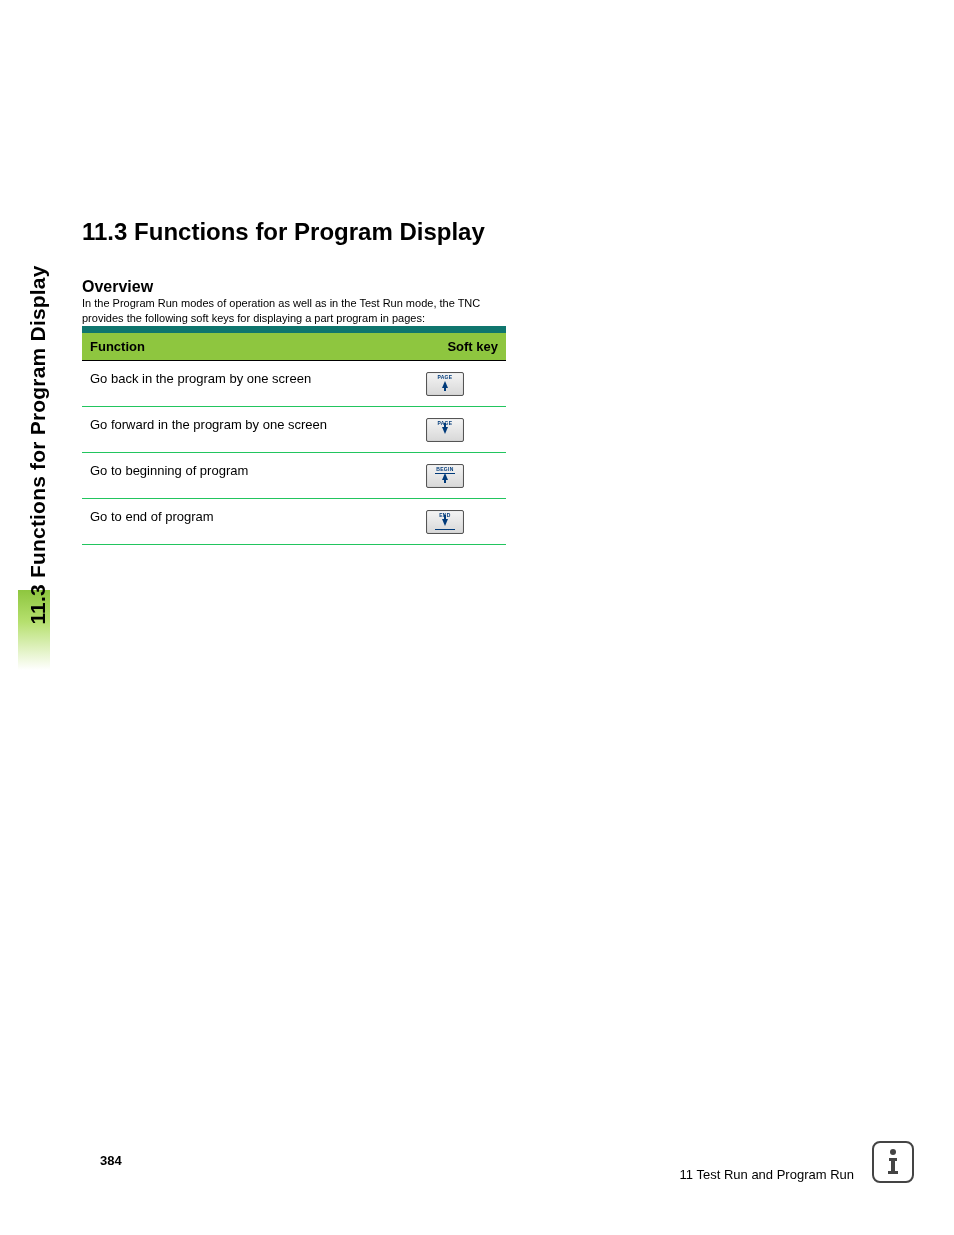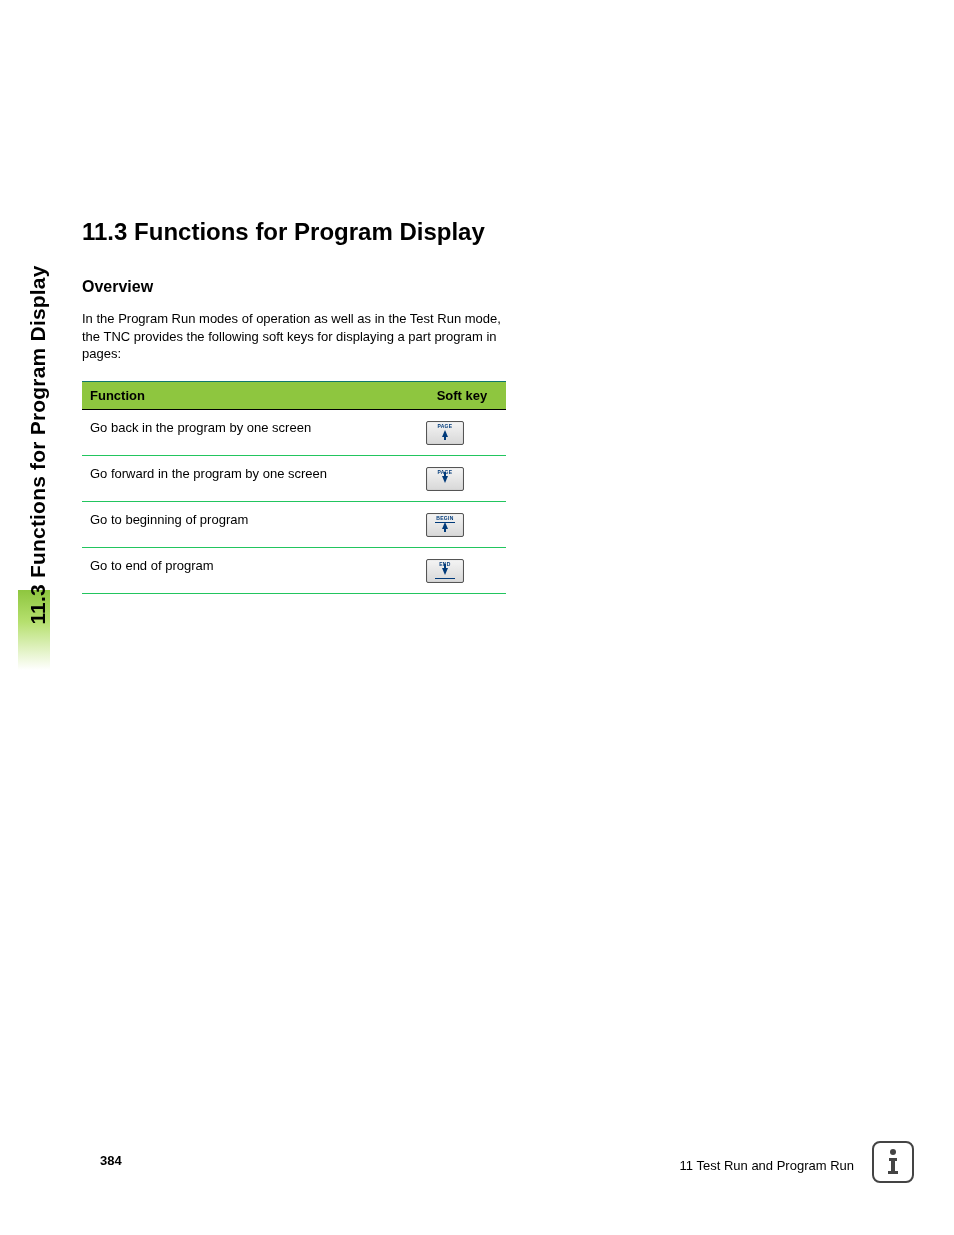--- a/index.html
+++ b/index.html
@@ -44,42 +44,40 @@
       width: 440px;
     }
     h1 {
       font-size: 24px;
       font-weight: bold;
       margin-bottom: 32px;
     }
     h2 {
       font-size: 16px;
       font-weight: bold;
-      margin-bottom: 14px;
     }
     .body-text {
-      font-size: 13px;
+      font-size: 11px;
       line-height: 1.35;
-      margin-bottom: 18px;
     }
     table {
       width: 424px;
       border-collapse: collapse;
     }
     thead tr {
       background: #8ec63f;
     }
     th {
       text-align: left;
       font-size: 13px;
       font-weight: bold;
       padding: 6px 8px;
-      border-top: 1px solid #0f766e;
-    }
-    th.right { text-align: center; padding-left: 4px; }
+      border-top: 7px solid #0f766e;
+    }
+    th.right { text-align: right; padding-left: 4px; }
     tbody td {
       font-size: 13px;
       padding: 10px 8px 18px 8px;
       vertical-align: top;
       border-bottom: 1px solid #22c55e;
     }
     tbody tr:first-child td { border-top: 1px solid #000; }
     td.key-cell {
       padding: 6px 4px 10px 4px;
       text-align: left;
@@ -151,21 +149,21 @@
       height: 30px;
       margin-left: 18px;
     }
     .page-num {
       font-size: 13px;
       font-weight: bold;
     }
     .chapter {
       position: absolute;
       right: 60px;
-      top: 7px;
+      top: 16px;
       font-size: 13px;
     }
     .info-icon {
       position: absolute;
       right: 0;
       top: -10px;
       width: 42px;
       height: 42px;
       border: 2px solid #444;
       border-radius: 8px;

